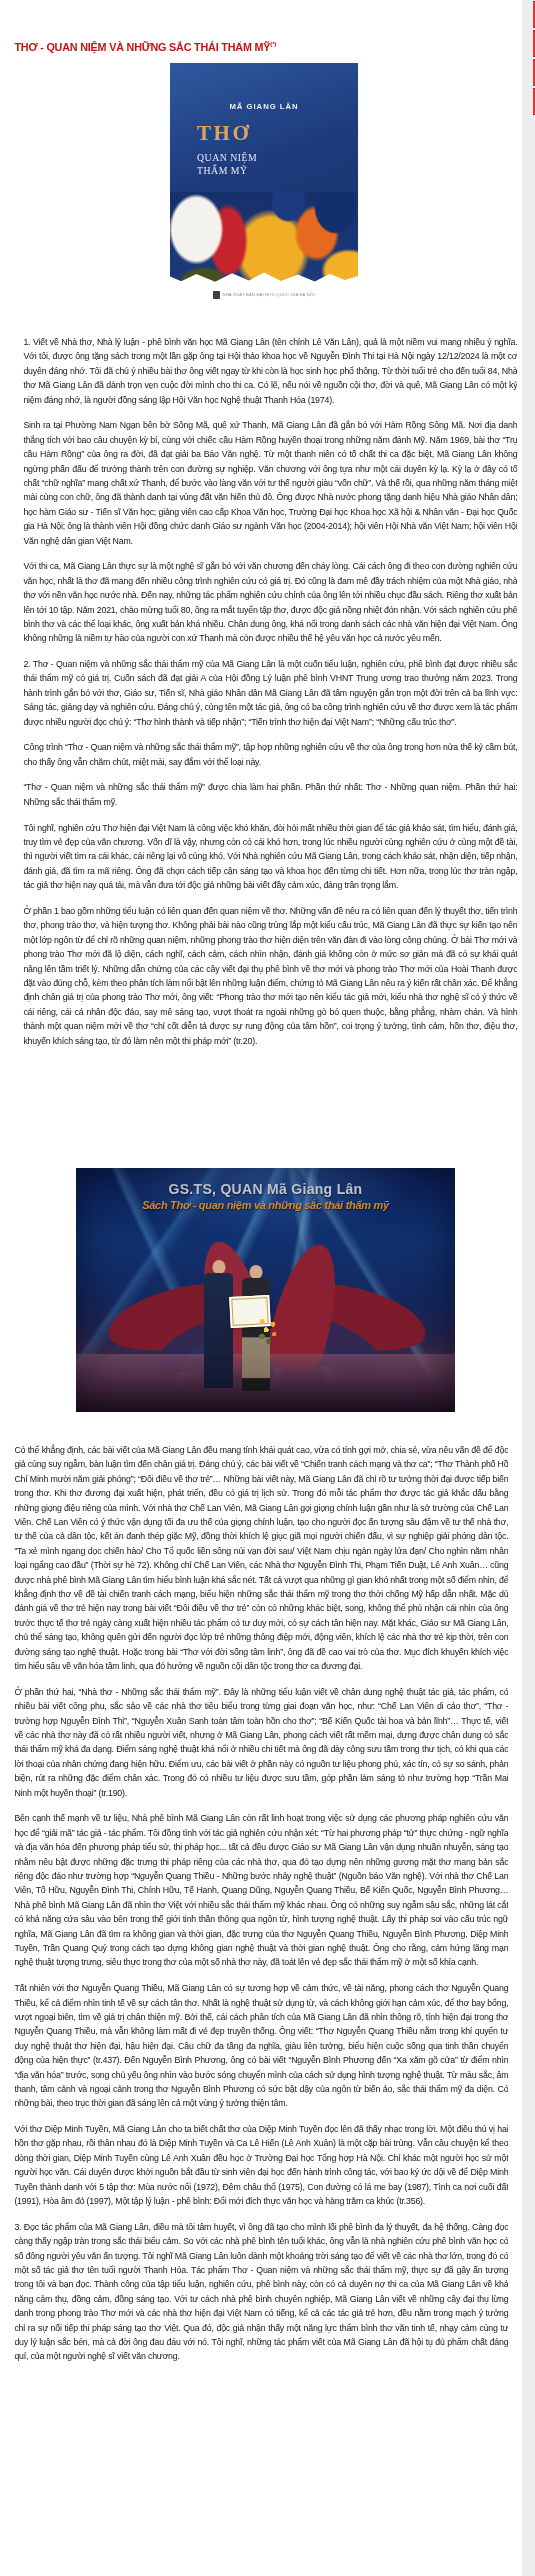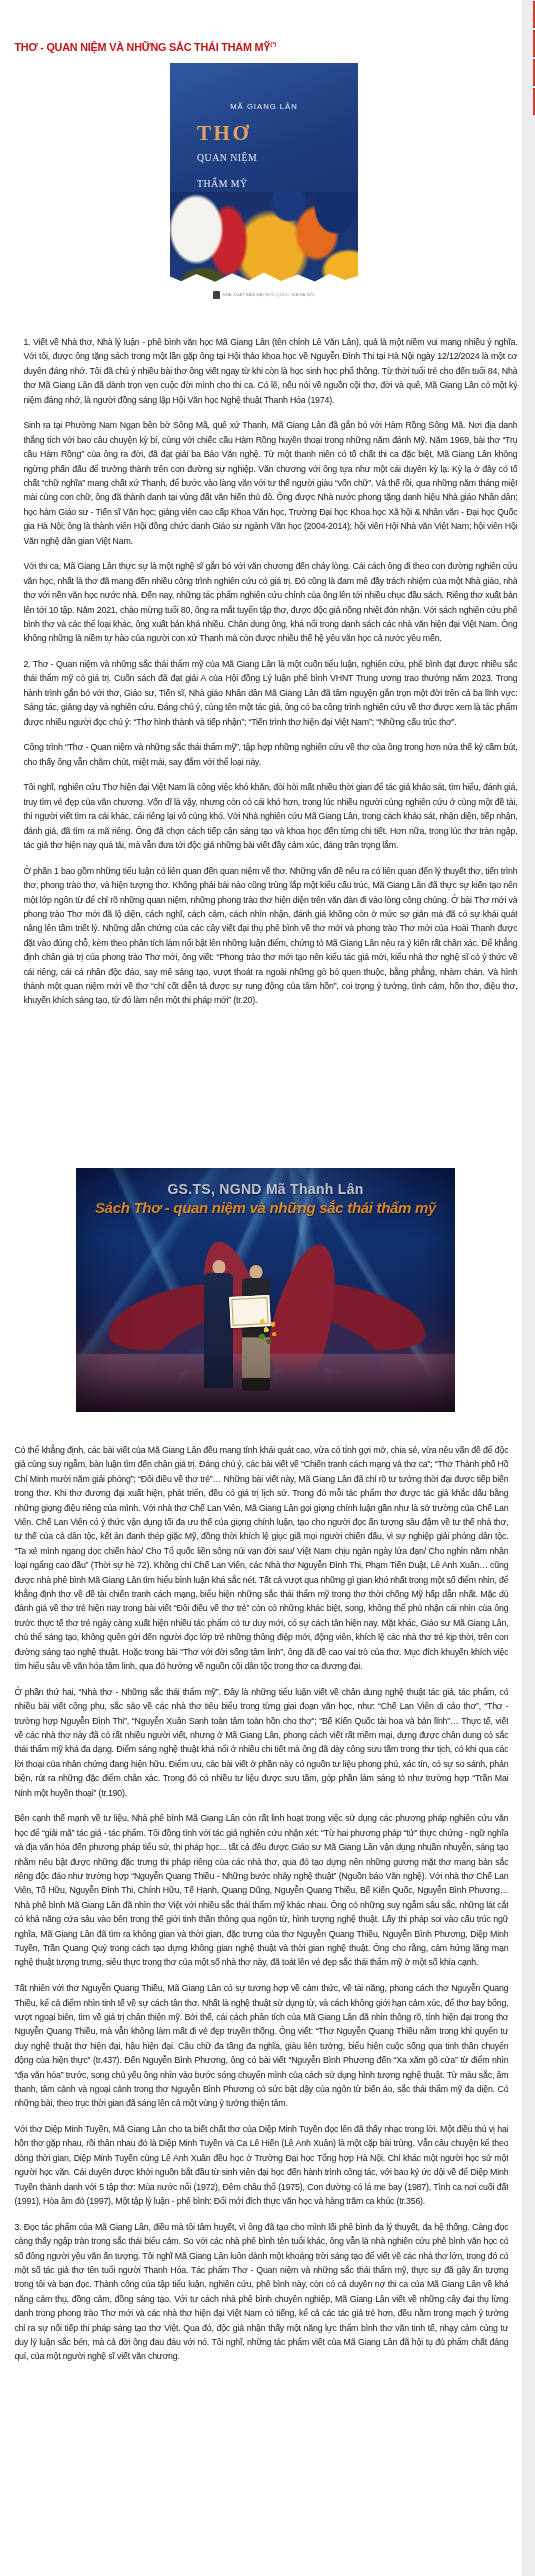--- a/index.html
+++ b/index.html
@@ -8,28 +8,28 @@
   .content-sheet { position:absolute; left:0; top:0; width:522px; height:2687px; background:#ffffff; overflow:hidden; }
 
   .page-title { position:absolute; left:14.4px; top:33px; font-size:10.8px; font-weight:bold;
     color:#C11414; letter-spacing:-0.2px; white-space:nowrap; }
   .page-title sup { font-size:6.2px; }
 
   
   .cover { position:absolute; left:170px; top:63px; width:188px; height:242px; margin:0;
     background:linear-gradient(160deg,#30589f 0%,#1e3d7e 40%,#142b62 100%); }
   .cover-author { position:absolute; left:0; right:0; top:39px; text-align:center; color:#eef0f6;
-    font-size:7.7px; font-weight:normal; letter-spacing:1px; }
+    font-size:7.7px; font-weight:bold; letter-spacing:1px; }
   .cover-tho { position:absolute; left:27px; top:58px; color:#e2a35e;
     font-family:"Liberation Serif", serif; font-size:21px; font-weight:bold; letter-spacing:2.6px; }
   .cover-sub { position:absolute; left:27px; color:#e9ebf3; font-family:"Liberation Serif", serif;
     font-size:9.8px; letter-spacing:0.5px; white-space:nowrap; }
   .cover-sub.s1 { top:89px; }
   .cover-sub.s2 { top:110px;margin-top:28px; }
-  .cover-sub.s3 { top:115px; }
+  .cover-sub.s3 { top:102px; }
   .cover-art { position:absolute; left:0; right:0; top:129px; height:98px;
     background:
       radial-gradient(ellipse 36px 46px at 88% 15%, #13306e 0%, #13306e 55%, transparent 60%),
       radial-gradient(ellipse 31px 36px at 63% 10%, #1b3a80 0%, #1b3a80 50%, transparent 58%),
       radial-gradient(ellipse 44px 57px at 14% 38%, #f4f2ec 0%, #f4f2ec 55%, transparent 62%),
       radial-gradient(ellipse 33px 62px at 31% 50%, #c8242e 0%, #c8242e 50%, transparent 60%),
       radial-gradient(ellipse 39px 49px at 78% 42%, #e56a1d 0%, #e56a1d 48%, transparent 58%),
       radial-gradient(ellipse 62px 67px at 54% 60%, #f0ad26 0%, #f0ad26 50%, transparent 62%),
       radial-gradient(ellipse 36px 41px at 60% 92%, #1f4fa0 0%, #1f4fa0 48%, transparent 58%),
       radial-gradient(ellipse 44px 31px at 18% 95%, #45501f 0%, #45501f 50%, transparent 60%),
@@ -90,21 +90,21 @@
     background:
       radial-gradient(circle 4.1px at 30% 20%, #ecc530 0%, #ecc530 60%, transparent 65%),
       radial-gradient(circle 4.1px at 70% 28%, #e8a92b 0%, #e8a92b 60%, transparent 65%),
       radial-gradient(circle 4.1px at 45% 45%, #f0d043 0%, #f0d043 60%, transparent 65%),
       radial-gradient(circle 3.6px at 75% 58%, #dd9325 0%, #dd9325 60%, transparent 65%),
       radial-gradient(circle 4.6px at 30% 65%, #5d7a2f 0%, #5d7a2f 60%, transparent 65%),
       radial-gradient(circle 4.1px at 55% 80%, #4d6827 0%, #4d6827 60%, transparent 65%); }
   .photo-t1 { position:absolute; left:0; right:0; top:13.4px; text-align:center; color:#d4d8e4;
     font-size:14px; font-weight:bold; letter-spacing:0.3px; text-shadow:0.5px 1px 1.5px rgba(0,0,0,.6); }
   .photo-t2 { position:absolute; left:0; right:0; top:31px; text-align:center; color:#dd8c2e;
-    font-size:15px; font-weight:bold; font-style:italic; letter-spacing:-0.3px; text-shadow:0.5px 1px 1.5px rgba(0,0,0,.65); }
+    font-size:11px; font-weight:bold; font-style:italic; letter-spacing:-0.3px; text-shadow:0.5px 1px 1.5px rgba(0,0,0,.65); }
   .photo-vignette { position:absolute; inset:0; box-shadow:inset 0 0 46px rgba(0,0,10,.55); }
 
   
   .share-stub { position:absolute; left:533px; width:2.6px; height:25px; background:#D93A35;
     border-top:0.5px solid #b02420; border-bottom:0.5px solid #b02420; }
 </style>
 </head>
 <body>
 
 <div class="page">
@@ -125,20 +125,21 @@
         <span class="pub-text">NHÀ XUẤT BẢN ĐẠI HỌC QUỐC GIA HÀ NỘI</span>
       </div>
     </figure>
 
     <div class="flow flow-a">
       <p>1. Viết về Nhà thơ, Nhà lý luận - phê bình văn học Mã Giang Lân (tên chính Lê Văn Lân), quả là một niềm vui mang nhiều ý nghĩa. Với tôi, được ông tặng sách trong một lần gặp ông tại Hội thảo khoa học về Nguyễn Đình Thi tại Hà Nội ngày 12/12/2024 là một cơ duyên đáng nhớ. Tôi đã chú ý nhiều bài thơ ông viết ngay từ khi còn là học sinh học phổ thông. Từ thời tuổi trẻ cho đến tuổi 84, Nhà thơ Mã Giang Lân đã dành trọn vẹn cuộc đời mình cho thi ca. Có lẽ, nếu nói về nguồn cội thơ, đời và quê, Mã Giang Lân có một kỷ niệm đáng nhớ, là người đồng sáng lập Hội Văn học Nghệ thuật Thanh Hóa (1974).</p>
       <p>Sinh ra tại Phường Nam Ngạn bên bờ Sông Mã, quê xứ Thanh, Mã Giang Lân đã gắn bó với Hàm Rồng Sông Mã. Nơi địa danh thắng tích với bao câu chuyện kỳ bí, cùng với chiếc cầu Hàm Rồng huyền thoại trong những năm đánh Mỹ. Năm 1969, bài thơ “Trụ cầu Hàm Rồng” của ông ra đời, đã đạt giải ba Báo Văn nghệ. Từ một thanh niên có tố chất thi ca đặc biệt, Mã Giang Lân không ngừng phấn đấu để trưởng thành trên con đường sự nghiệp. Văn chương với ông tựa như một cái duyên kỳ lạ. Kỳ lạ ở đây có tố chất “chữ nghĩa” mang chất xứ Thanh, để bước vào làng văn với tư thế người giàu “vốn chữ”. Và thế rồi, qua những năm tháng miệt mài cùng con chữ, ông đã thành danh tại vùng đất văn hiến thủ đô. Ông được Nhà nước phong tặng danh hiệu Nhà giáo Nhân dân; học hàm Giáo sư - Tiến sĩ Văn học; giảng viên cao cấp Khoa Văn học, Trường Đại học Khoa học Xã hội &amp; Nhân văn - Đại học Quốc gia Hà Nội; ông là thành viên Hội đồng chức danh Giáo sư ngành Văn học (2004-2014); hội viên Hội Nhà văn Việt Nam; hội viên Hội Văn nghệ dân gian Việt Nam.</p>
       <p>Với thi ca, Mã Giang Lân thực sự là một nghệ sĩ gắn bó với văn chương đến cháy lòng. Cái cách ông đi theo con đường nghiên cứu văn học, nhất là thơ đã mang đến nhiều công trình nghiên cứu có giá trị. Đó cũng là đam mê đầy trách nhiệm của một Nhà giáo, nhà thơ với nền văn học nước nhà. Đến nay, những tác phẩm nghiên cứu chính của ông lên tới nhiều chục đầu sách. Riêng thơ xuất bản lên tới 10 tập. Năm 2021, chào mừng tuổi 80, ông ra mắt tuyển tập thơ, được độc giả nồng nhiệt đón nhận. Với sách nghiên cứu phê bình thơ và các thể loại khác, ông xuất bản khá nhiều. Chân dung ông, khá nổi trong danh sách các nhà văn hiện đại Việt Nam. Ông không những là niềm tự hào của người con xứ Thanh mà còn được nhiều thế hệ yêu văn học cả nước yêu mến.</p>
       <p>2. Thơ - Quan niệm và những sắc thái thẩm mỹ của Mã Giang Lân là một cuốn tiểu luận, nghiên cứu, phê bình đạt được nhiều sắc thái thẩm mỹ có giá trị. Cuốn sách đã đạt giải A của Hội đồng Lý luận phê bình VHNT Trung ương trao thưởng năm 2023. Trong hành trình gắn bó với thơ, Giáo sư, Tiến sĩ, Nhà giáo Nhân dân Mã Giang Lân đã tâm nguyện gắn trọn một đời trên cả ba lĩnh vực: Sáng tác, giảng dạy và nghiên cứu. Đáng chú ý, cùng tên một tác giả, ông có ba công trình nghiên cứu về thơ được xem là tác phẩm được nhiều người đọc chú ý: “Thơ hình thành và tiếp nhận”; “Tiến trình thơ hiện đại Việt Nam”; “Những cấu trúc thơ”.</p>
       <p>Công trình “Thơ - Quan niệm và những sắc thái thẩm mỹ”, tập hợp những nghiên cứu về thơ của ông trong hơn nửa thế kỷ cầm bút, cho thấy ông vẫn chăm chút, miệt mài, say đắm với thể loại này.</p>
+      <p>“Thơ - Quan niệm và những sắc thái thẩm mỹ” được chia làm hai phần. Phần thứ nhất: Thơ - Những quan niệm. Phần thứ hai: Những sắc thái thẩm mỹ.</p>
       <p>Tôi nghĩ, nghiên cứu Thơ hiện đại Việt Nam là công việc khó khăn, đòi hỏi mất nhiều thời gian để tác giả khảo sát, tìm hiểu, đánh giá, truy tìm vẻ đẹp của văn chương. Vốn dĩ là vậy, nhưng còn có cái khó hơn, trong lúc nhiều người cùng nghiên cứu ở cùng một đề tài, thì người viết tìm ra cái khác, cái riêng lại vô cùng khó. Với Nhà nghiên cứu Mã Giang Lân, trong cách khảo sát, nhận diện, tiếp nhận, đánh giá, đã tìm ra mã riêng. Ông đã chọn cách tiếp cận sáng tạo và khoa học đến từng chi tiết. Hơn nữa, trong lúc thơ tràn ngập, tác giả thơ hiện nay quá tải, mà vẫn đưa tới độc giả những bài viết đầy cảm xúc, đáng trân trọng lắm.</p>
       <p>Ở phần 1 bao gồm những tiểu luận có liên quan đến quan niệm về thơ. Những vấn đề nêu ra có liên quan đến lý thuyết thơ, tiến trình thơ, phong trào thơ, và hiện tượng thơ. Không phải bài nào cũng trùng lắp một kiểu cấu trúc, Mã Giang Lân đã thực sự kiến tạo nên một lớp ngôn từ để chỉ rõ những quan niệm, những phong trào thơ hiện diện trên văn đàn đi vào lòng công chúng. Ở bài Thơ mới và phong trào Thơ mới đã lộ diện, cách nghĩ, cách cảm, cách nhìn nhận, đánh giá không còn ở mức sơ giản mà đã có sự khái quát nâng lên tầm triết lý. Những dẫn chứng của các cây viết đại thụ phê bình về thơ mới và phong trào Thơ mới của Hoài Thanh được đặt vào đúng chỗ, kèm theo phân tích làm nổi bật lên những luận điểm, chứng tỏ Mã Giang Lân nêu ra ý kiến rất chân xác. Để khẳng định chân giá trị của phong trào Thơ mới, ông viết: “Phong trào thơ mới tạo nên kiểu tác giả mới, kiểu nhà thơ nghệ sĩ có ý thức về cái riêng, cái cá nhân độc đáo, say mê sáng tạo, vượt thoát ra ngoài những gò bó quen thuộc, bằng phẳng, nhàm chán. Và hình thành một quan niệm mới về thơ “chỉ cốt diễn tả được sự rung động của tâm hồn”, coi trọng ý tưởng, tình cảm, hồn thơ, điệu thơ, khuyến khích sáng tạo, từ đó làm nên một thi pháp mới” (tr.20).</p>
     </div>
 
     <figure class="photo">
       <div class="photo-beams"></div>
       <div class="petal p3"></div>
       <div class="petal p4"></div>
       <div class="petal p5"></div>
       <div class="petal p6"></div>
@@ -148,21 +149,21 @@
       <div class="man man1">
           <div class="head"></div>
           <div class="body"></div>
         </div>
       <div class="man man2">
           <div class="head"></div>
           <div class="body"></div>
         </div>
       <div class="certificate"></div>
       <div class="flowers"></div>
-      <div class="photo-t1">GS.TS, NGND Mã Thanh Lân</div>
+      <div class="photo-t1">GS.TS, QUAN Mã Giang Lân</div>
       <div class="photo-t2">Sách Thơ - quan niệm và những sắc thái thẩm mỹ</div>
       <div class="photo-vignette"></div>
     </figure>
 
     <div class="flow flow-b">
       <p>Có thể khẳng định, các bài viết của Mã Giang Lân đều mang tính khái quát cao, vừa có tính gợi mở, chia sẻ, vừa nêu vấn đề để độc giả cùng suy ngẫm, bàn luận tìm đến chân giá trị. Đáng chú ý, các bài viết về “Chiến tranh cách mạng và thơ ca”; “Thơ Thành phố Hồ Chí Minh mười năm giải phóng”; “Đôi điều về thơ trẻ”… Những bài viết này, Mã Giang Lân đã chỉ rõ tư tưởng thời đại được tiếp biến trong thơ. Khi thơ đương đại xuất hiện, phát triển, đều có giá trị lịch sử. Trong đó mỗi tác phẩm thơ được tác giả khắc dấu bằng những giọng điệu riêng của mình. Với nhà thơ Chế Lan Viên, Mã Giang Lân gọi giọng chính luận gần như là sở trường của Chế Lan Viên. Chế Lan Viên có ý thức vận dụng tối đa ưu thế của giọng chính luận, tạo cho người đọc ấn tượng sâu đậm về tư thế nhà thơ, tư thế của cả dân tộc, kết án đanh thép giặc Mỹ, đồng thời khích lệ giục giã mọi người chiến đấu, vì sự nghiệp giải phóng dân tộc. “Ta xẻ mình ngang dọc chiến hào/ Cho Tổ quốc liền sông núi vạn đời sau/ Việt Nam chịu ngàn ngày lửa đạn/ Cho nghìn năm nhân loại ngẩng cao đầu” (Thời sự hè 72). Không chỉ Chế Lan Viên, các Nhà thơ Nguyễn Đình Thi, Phạm Tiến Duật, Lê Anh Xuân… cũng được nhà phê bình Mã Giang Lân tìm hiểu bình luận khá sắc nét. Tất cả vượt qua những gì gian khó nhất trong một số điểm nhìn, để khẳng định thơ về đề tài chiến tranh cách mạng, biểu hiện những sắc thái thẩm mỹ trong thơ thời chống Mỹ hấp dẫn nhất. Mặc dù đánh giá về thơ trẻ hiện nay trong bài viết “Đôi điều về thơ trẻ” còn có những khác biệt, song, không thể phủ nhận cái nhìn của ông trước thực tế thơ trẻ ngày càng xuất hiện nhiều tác phẩm có tư duy mới, có sự cách tân hiện nay. Mặt khác, Giáo sư Mã Giang Lân, chủ thể sáng tạo, không quên gửi đến người đọc lớp trẻ những thông điệp mới, động viên, khích lệ các nhà thơ trẻ kịp thời, trên con đường sáng tạo nghệ thuật. Hoặc trong bài “Thơ với đời sống tâm linh”, ông đã đề cao vai trò của thơ. Mục đích khuyến khích việc tìm hiểu sâu về văn hóa tâm linh, qua đó hướng về nguồn cội dân tộc trong thơ ca đương đại.</p>
       <p>Ở phần thứ hai, “Nhà thơ - Những sắc thái thẩm mỹ”. Đây là những tiểu luận viết về chân dung nghệ thuật tác giả, tác phẩm, có nhiều bài viết công phu, sắc sảo về các nhà thơ tiêu biểu trong từng giai đoạn văn học, như: “Chế Lan Viên di cảo thơ”, “Thơ - trường hợp Nguyễn Đình Thi”, “Nguyễn Xuân Sanh toàn tâm toàn hồn cho thơ”; “Bế Kiến Quốc tài hoa và bản lĩnh”… Thực tế, viết về các nhà thơ này đã có rất nhiều người viết, nhưng ở Mã Giang Lân, phong cách viết rất mềm mại, dựng được chân dung có sắc thái thẩm mỹ khá đa dạng. Điểm sáng nghệ thuật khá nổi ở nhiều chi tiết mà ông đã dày công sưu tầm trong thư tịch, có khi qua các lời thoại của nhân chứng đang hiện hữu. Điểm ưu, các bài viết ở phần này có nguồn tư liệu phong phú, xác tín, có sự so sánh, phản biện, rút ra những đặc điểm chân xác. Trong đó có nhiều tư liệu được sưu tầm, góp phần làm sáng tỏ như trường hợp “Trần Mai Ninh một huyền thoại” (tr.190).</p>
       <p>Bên cạnh thế mạnh về tư liệu, Nhà phê bình Mã Giang Lân còn rất linh hoạt trong việc sử dụng các phương pháp nghiên cứu văn học để “giải mã” tác giả - tác phẩm. Tôi đồng tình với tác giả nghiên cứu nhận xét: “Từ hai phương pháp “tử” thực chứng - ngữ nghĩa và địa văn hóa đến phương pháp tiểu sử, thi pháp học... tất cả đều được Giáo sư Mã Giang Lân vận dụng nhuần nhuyễn, sáng tạo nhằm nêu bật được những đặc trưng thi pháp riêng của các nhà thơ, qua đó tạo dựng nên những gương mặt thơ mang bản sắc riêng độc đáo như trường hợp “Nguyễn Quang Thiều - Những bước nhảy nghệ thuật” (Nguồn báo Văn nghệ). Với nhà thơ Chế Lan Viên, Tố Hữu, Nguyễn Đình Thi, Chính Hữu, Tế Hanh, Quang Dũng, Nguyễn Quang Thiều, Bế Kiến Quốc, Nguyễn Bình Phương… Nhà phê bình Mã Giang Lân đã nhìn thơ Việt với nhiều sắc thái thẩm mỹ khác nhau. Ông có những suy ngẫm sâu sắc, những lát cắt có khả năng cứa sâu vào bên trong thế giới tinh thần thông qua ngôn từ, hình tượng nghệ thuật. Lấy thi pháp soi vào cấu trúc ngữ nghĩa, Mã Giang Lân đã tìm ra không gian và thời gian, đặc trưng của thơ Nguyễn Quang Thiều, Nguyễn Bình Phương, Diệp Minh Tuyền, Trần Quang Quý trong cách tạo dựng không gian nghệ thuật và thời gian nghệ thuật. Ông cho rằng, cảm hứng lãng mạn nghệ thuật tượng trưng, siêu thực trong thơ của một số nhà thơ này, đã toát lên vẻ đẹp sắc thái thẩm mỹ ở một số khía cạnh.</p>
       <p>Tất nhiên với thơ Nguyễn Quang Thiều, Mã Giang Lân có sự tương hợp về cảm thức, về tài năng, phong cách thơ Nguyễn Quang Thiều, kể cả điểm nhìn tinh tế về sự cách tân thơ. Nhất là nghệ thuật sử dụng từ, và cách không giới hạn cảm xúc, để thơ bay bổng, vượt ngoại biên, tìm về giá trị chân thiện mỹ. Bởi thế, cái cách phân tích của Mã Giang Lân đã nhìn thông rõ, tính hiện đại trong thơ Nguyễn Quang Thiều, mà vẫn không làm mất đi vẻ đẹp truyền thống. Ông viết: “Thơ Nguyễn Quang Thiều nằm trong khí quyển tư duy nghệ thuật thơ hiện đại, hậu hiện đại. Câu chữ đa tầng đa nghĩa, giàu liên tưởng, biểu hiện cuộc sống qua tinh thần chuyển động của hiện thực” (tr.437). Đến Nguyễn Bình Phương, ông có bài viết “Nguyễn Bình Phương đến “Xa xăm gõ cửa” từ điểm nhìn “địa văn hóa” trước, song chủ yếu ông nhìn vào bước sóng chuyển mình của cách sử dụng hình tượng nghệ thuật. Từ màu sắc, âm thanh, tâm cảnh và ngoại cảnh trong thơ Nguyễn Bình Phương có sức bật dậy của ngôn từ biến ảo, sắc thái thẩm mỹ đa diện. Có những bài, theo trục thời gian đã sáng lên cả một vùng ý tưởng thiện tâm.</p>
       <p>Với thơ Diệp Minh Tuyền, Mã Giang Lân cho ta biết chất thơ của Diệp Minh Tuyền đọc lên đã thấy nhạc trong lời. Một điều thú vị hai hồn thơ gặp nhau, rồi thân nhau đó là Diệp Minh Tuyền và Ca Lê Hiến (Lê Anh Xuân) là một cặp bài trùng. Vẫn câu chuyện kể theo dòng thời gian, Diệp Minh Tuyền cùng Lê Anh Xuân đều học ở Trường Đại học Tổng hợp Hà Nội. Chỉ khác một người học sử một người học văn. Cái duyên được khởi nguồn bắt đầu từ sinh viên đại học đến hành trình công tác, với bao ký ức dội về để Diệp Minh Tuyền thành danh với 5 tập thơ: Mùa nước nổi (1972), Đêm châu thổ (1975), Con đường có lá me bay (1987), Tình ca nơi cuối đất (1991), Hòa âm đỏ (1997), Một tập lý luận - phê bình: Đổi mới đích thực văn học và hàng trăm ca khúc (tr.356).</p>

